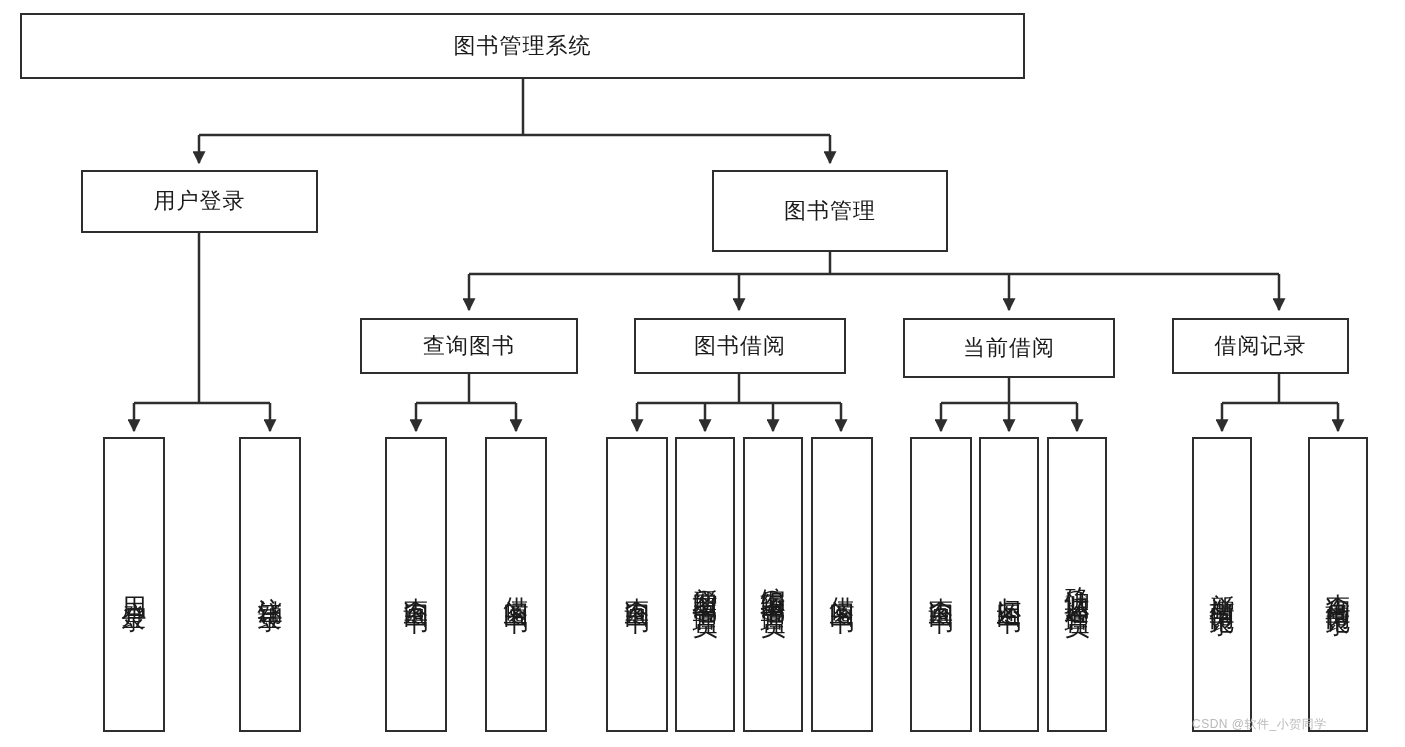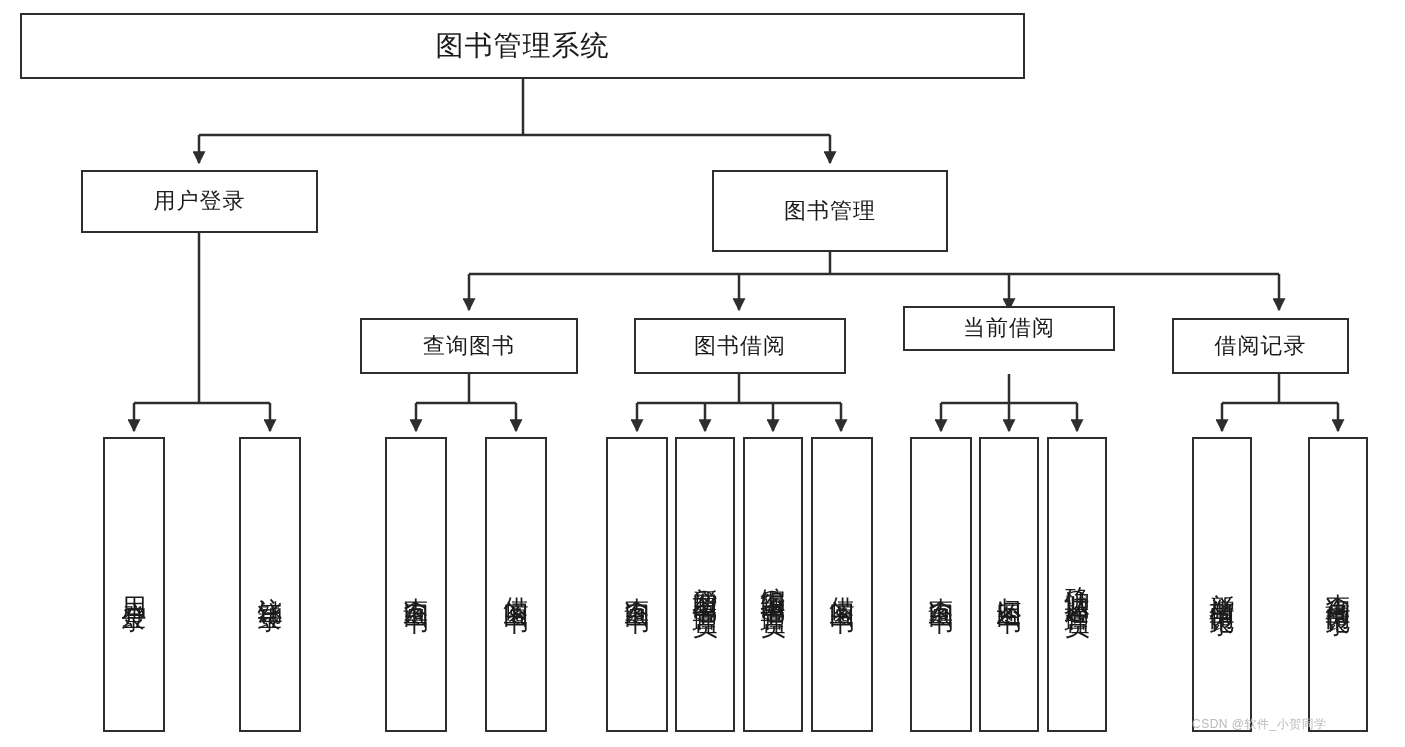--- a/index.html
+++ b/index.html
@@ -40,21 +40,21 @@
     text-align: center;
     line-height: 1.28;
     white-space: nowrap;
   }
   
   .h-node .node-label {
     font-size: 22px;
     letter-spacing: 1px;
   }
   .root .node-label {
-    font-size: 28px;
+    font-size: 22px;
   }
   
   .v-node .node-label {
     writing-mode: vertical-rl;
     text-orientation: upright;
     font-size: 25px;
     letter-spacing: 4px;
     line-height: 1;
   }
   .watermark {
@@ -133,21 +133,21 @@
   </div>
 
   <div class="node h-node" style="left:360px; top:318px; width:218px; height:56px;">
     <span class="node-label">查询图书</span>
   </div>
 
   <div class="node h-node" style="left:634px; top:318px; width:212px; height:56px;">
     <span class="node-label">图书借阅</span>
   </div>
 
-  <div class="node h-node" style="left:903px; top:306px; width:212px; height:45px;">
+  <div class="node h-node" style="left:903px; top:318px; width:212px; height:60px;">
     <span class="node-label">当前借阅</span>
   </div>
 
   <div class="node h-node" style="left:1172px; top:318px; width:177px; height:56px;">
     <span class="node-label">借阅记录</span>
   </div>
 
   <div class="node v-node" style="left:103px; top:437px; width:62px; height:295px;">
     <span class="node-label">用户登录</span>
   </div>

